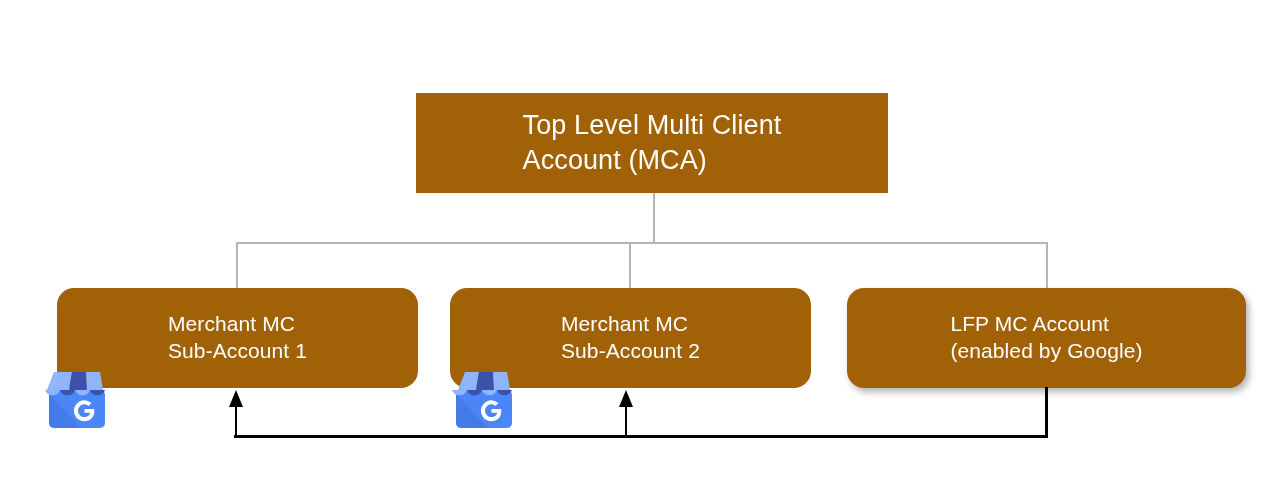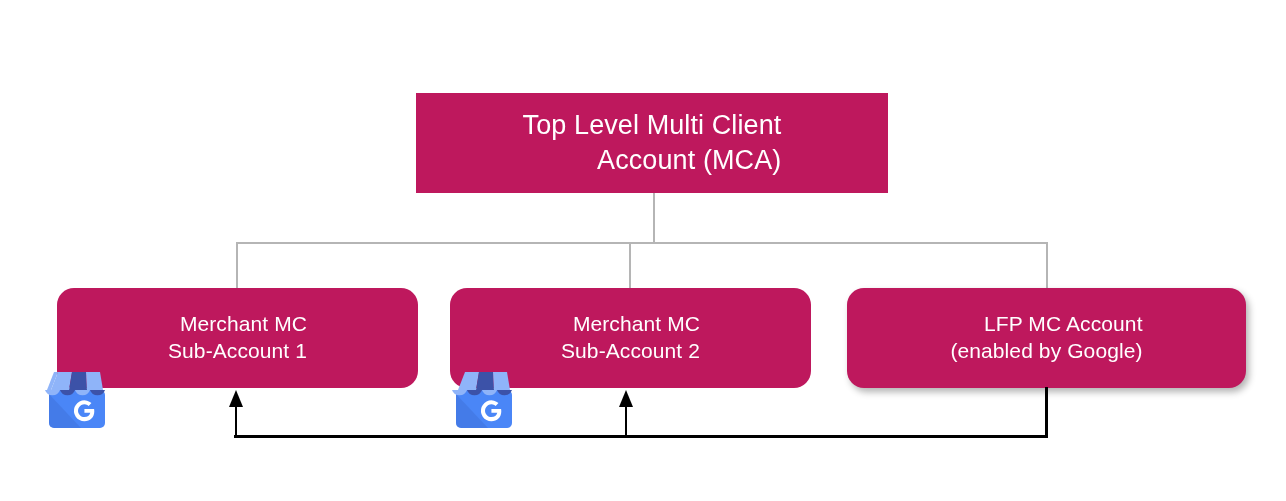--- a/index.html
+++ b/index.html
@@ -16,26 +16,26 @@
     width: 1286px;
     height: 501px;
     background: #ffffff;
     overflow: hidden;
   }
 
   
   .node {
     position: absolute;
     box-sizing: border-box;
-    background: #be185d;
+    background: #a16207;
     color: #ffffff;
     display: flex;
     align-items: center;
     justify-content: center;
-    text-align: right;
+    text-align: left;
     line-height: 1.28;
     letter-spacing: 0.1px;
     white-space: pre-line;
     z-index: 4;
   }
   .node-title {
     font-size: 27px;
     font-weight: 400;
   }
   .node-sub {

